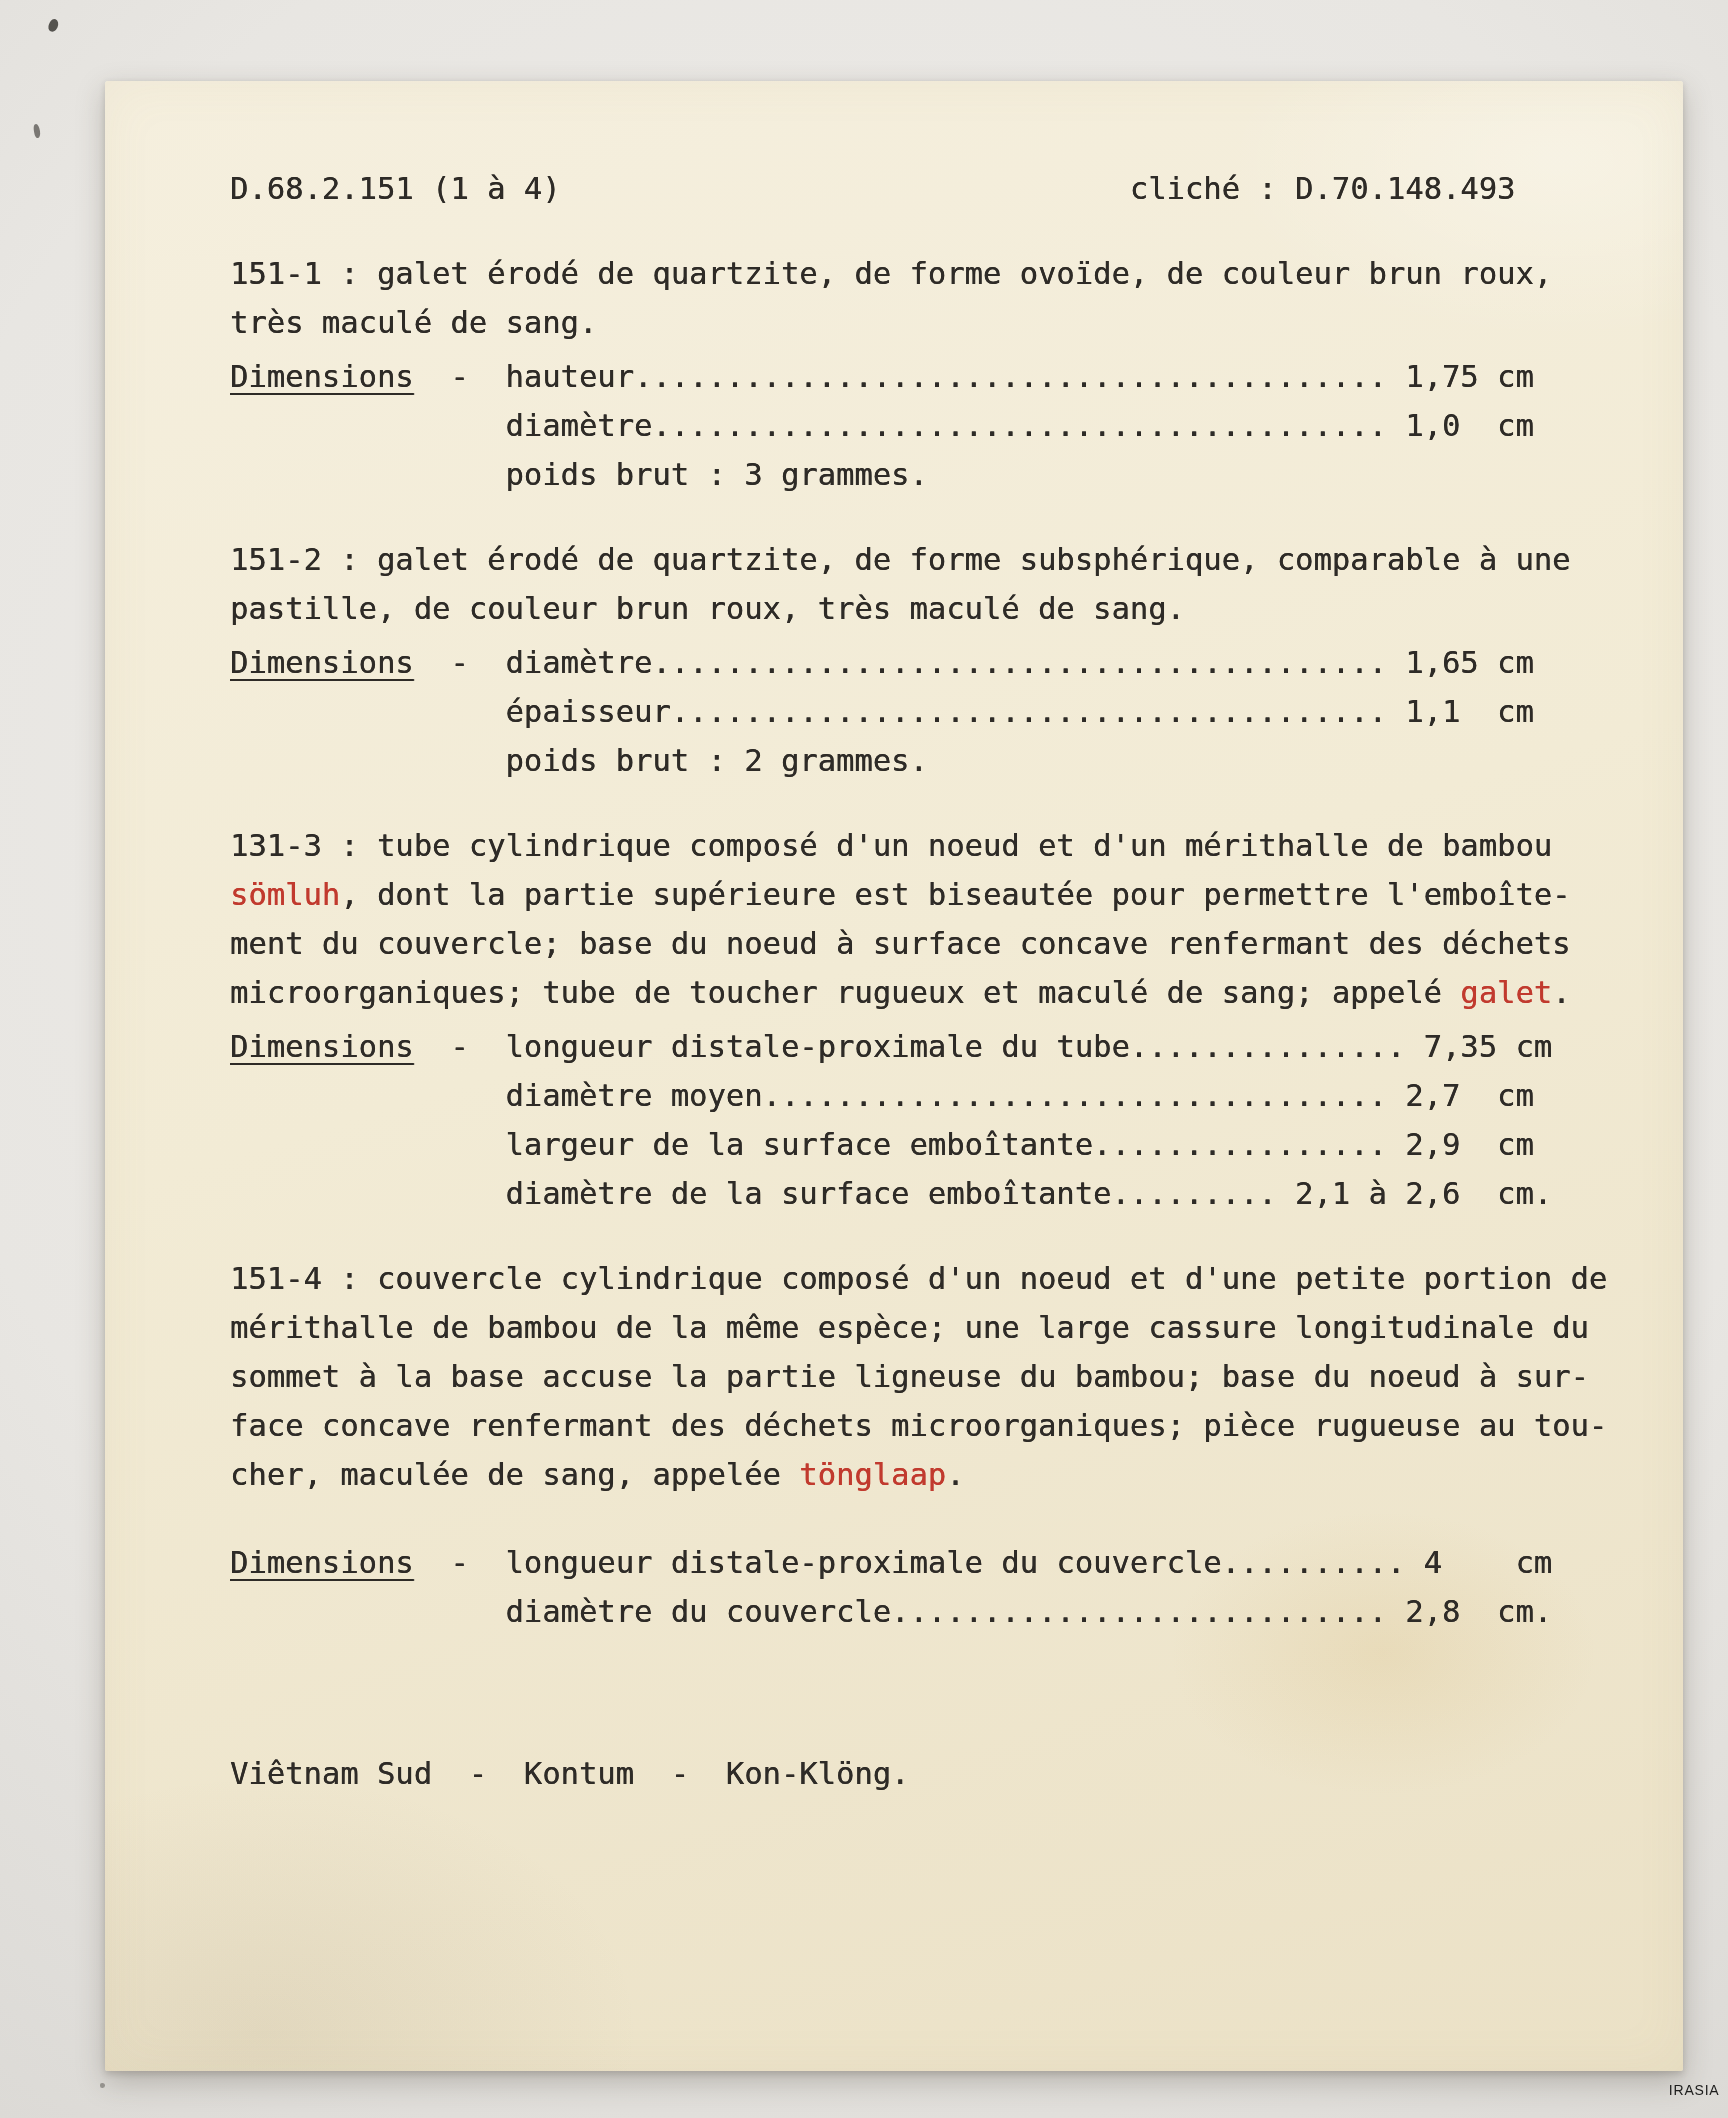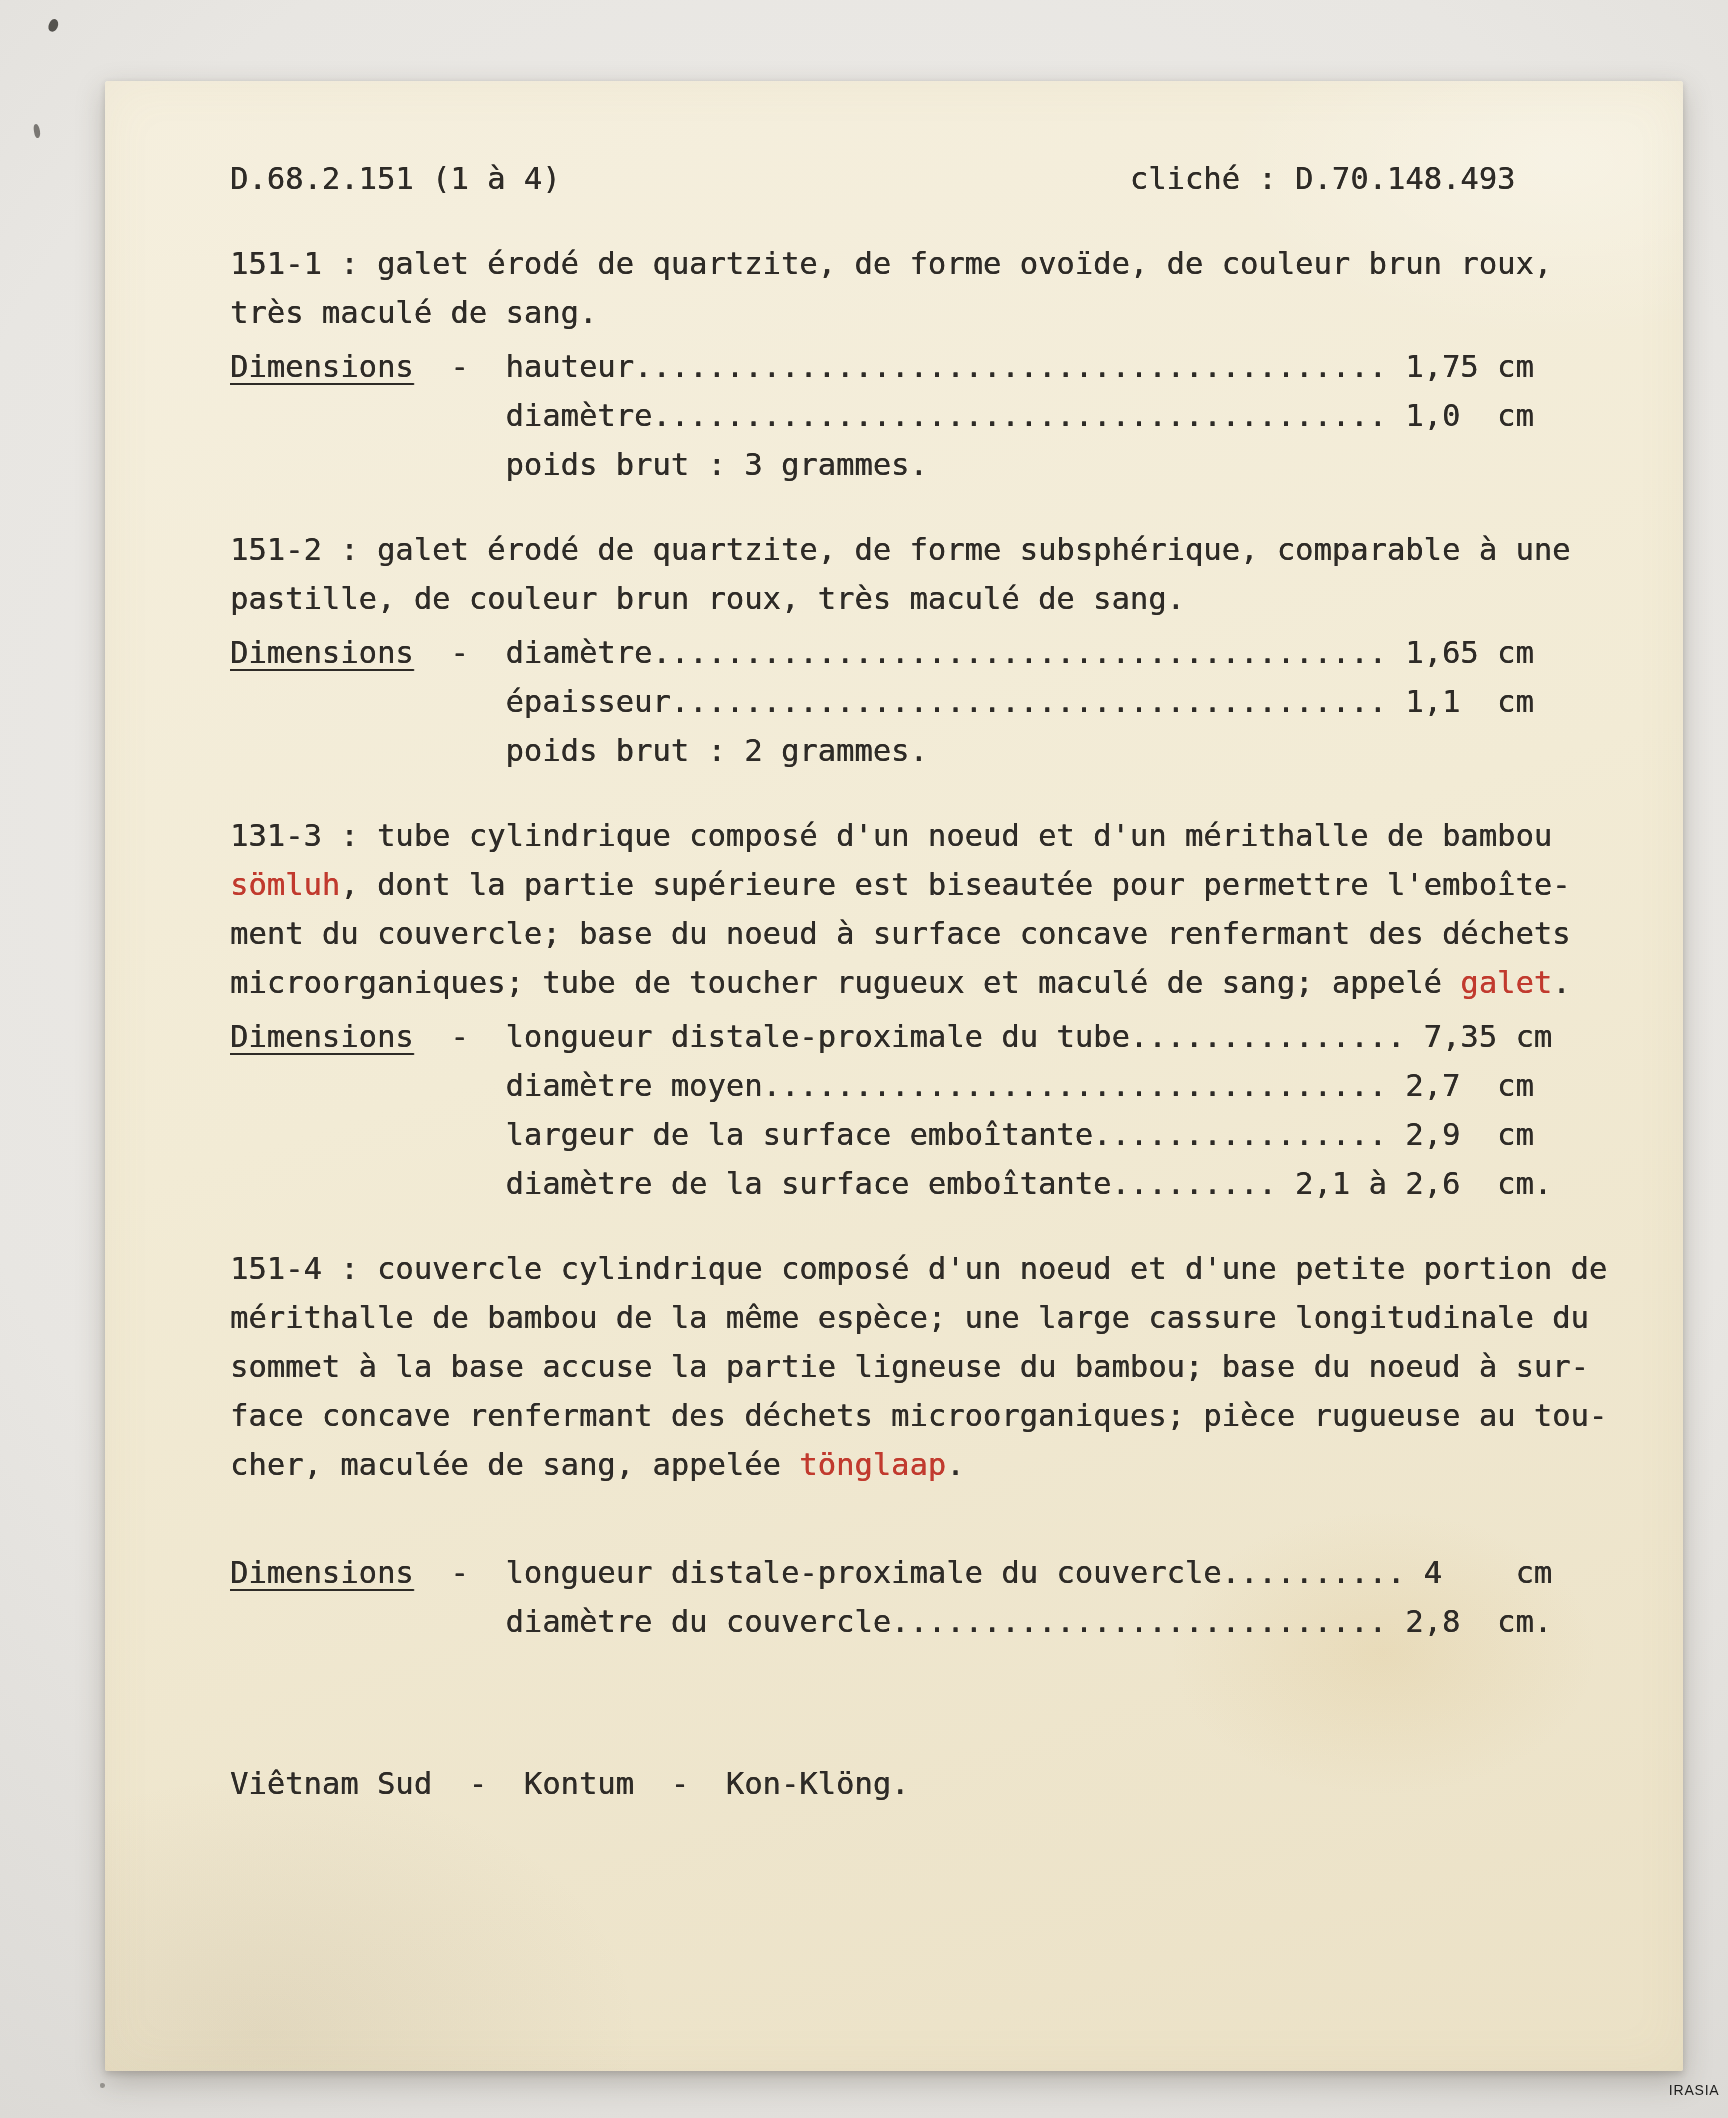--- a/index.html
+++ b/index.html
@@ -34,24 +34,24 @@
     position:relative;
     padding:69px 30.5px 0 125px;
     color:var(--ink);
     font-size:30.5px;
     line-height:49px;
     text-shadow:0.3px 0 0 currentColor;
   }
   .line{white-space:pre;}
   .red{color:var(--red);text-shadow:0.3px 0 0 currentColor;}
   .underline{text-decoration:underline;text-decoration-thickness:2.1px;text-underline-offset:6px;}
-  .block.header{margin-top:4px;}
+  .block.header{margin-top:14px;}
   .block.paragraph{margin-top:36px;}
   .block.dimensions{margin-top:5.1px;}
-  .block.dimensions-detached{margin-top:59px;}
+  .block.dimensions-detached{margin-top:39px;}
   .block.footer{margin-top:113px;}
   .watermark{
     position:absolute;top:2082px;right:8.5px;
     font-family:"Liberation Sans", sans-serif;
     font-size:14px;color:#1d1d1c;letter-spacing:0.8px;text-align:right;
   }
 </style>
 </head>
 <body>
 

